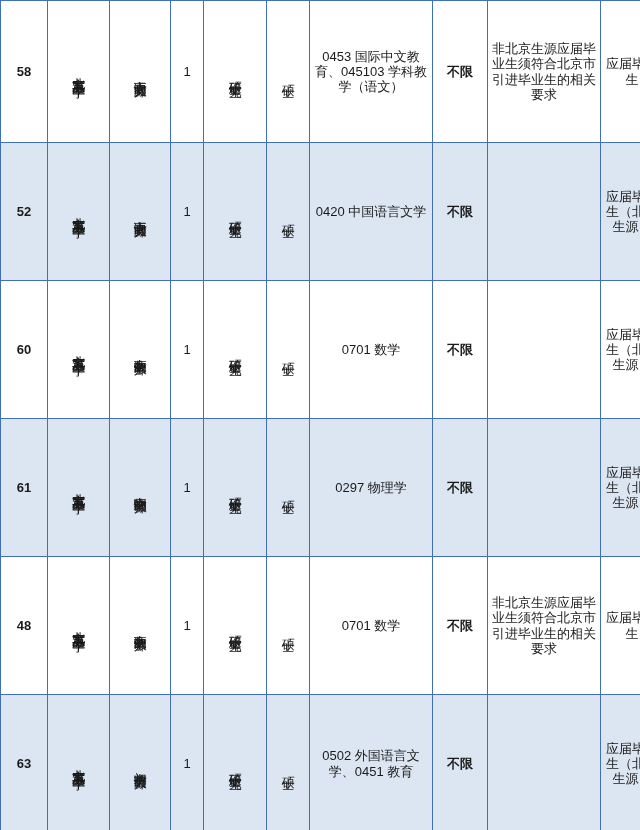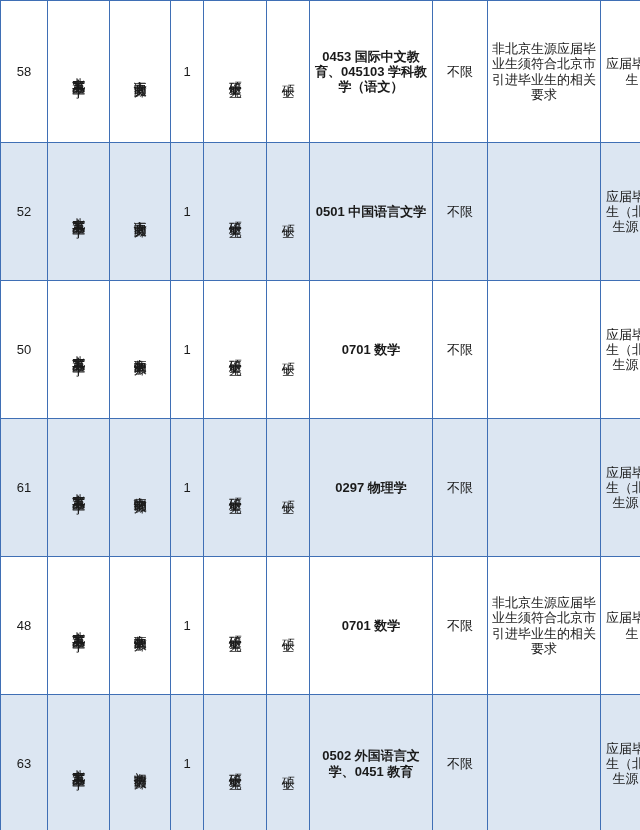--- a/index.html
+++ b/index.html
@@ -36,21 +36,21 @@
   }
   tr.odd td {
     background: #ffffff;
   }
   tr.even td {
     background: #dce6f2;
   }
   .c-no {
     width: 40px;
     font-size: 16px;
-    font-weight: normal;
+    font-weight: bold;
   }
   .c-school {
     width: 55px;
   }
   .c-post {
     width: 54px;
   }
   .c-count {
     width: 26px;
     font-size: 12px;
@@ -58,24 +58,24 @@
   .c-degree {
     width: 56px;
   }
   .c-degree-level {
     width: 36px;
   }
   .c-major {
     width: 116px;
     text-align: left;
     padding-left: 6px;
-    font-weight: bold;
   }
   .c-limit {
     width: 48px;
+    font-weight: bold;
   }
   .c-require {
     width: 106px;
     text-align: left;
     padding-left: 5px;
   }
   .c-status {
     width: 56px;
   }
   .vert {
@@ -108,29 +108,29 @@
 
       </tr>
 
       <tr class="even" style="height:138px;">
         <td class="c-no">52</td>
         <td class="c-school"><span class="vert">北京市第五十五中学</span></td>
         <td class="c-post"><span class="vert">高中语文教师</span></td>
         <td class="c-count">1</td>
         <td class="c-degree"><span class="vert">硕士研究生</span></td>
         <td class="c-degree-level"><span class="vert">硕士</span></td>
-        <td class="c-major">0501 中国语言文学</td>
+        <td class="c-major">0420 中国语言文学</td>
         <td class="c-limit">不限</td>
         <td class="c-require"></td>
         <td class="c-status">应届毕业生（北京生源）</td>
 
       </tr>
 
       <tr class="odd" style="height:138px;">
-        <td class="c-no">50</td>
+        <td class="c-no">60</td>
         <td class="c-school"><span class="vert">北京市第五十五中学</span></td>
         <td class="c-post"><span class="vert">高中数学教师</span></td>
         <td class="c-count">1</td>
         <td class="c-degree"><span class="vert">硕士研究生</span></td>
         <td class="c-degree-level"><span class="vert">硕士</span></td>
         <td class="c-major">0701 数学</td>
         <td class="c-limit">不限</td>
         <td class="c-require"></td>
         <td class="c-status">应届毕业生（北京生源）</td>
 

